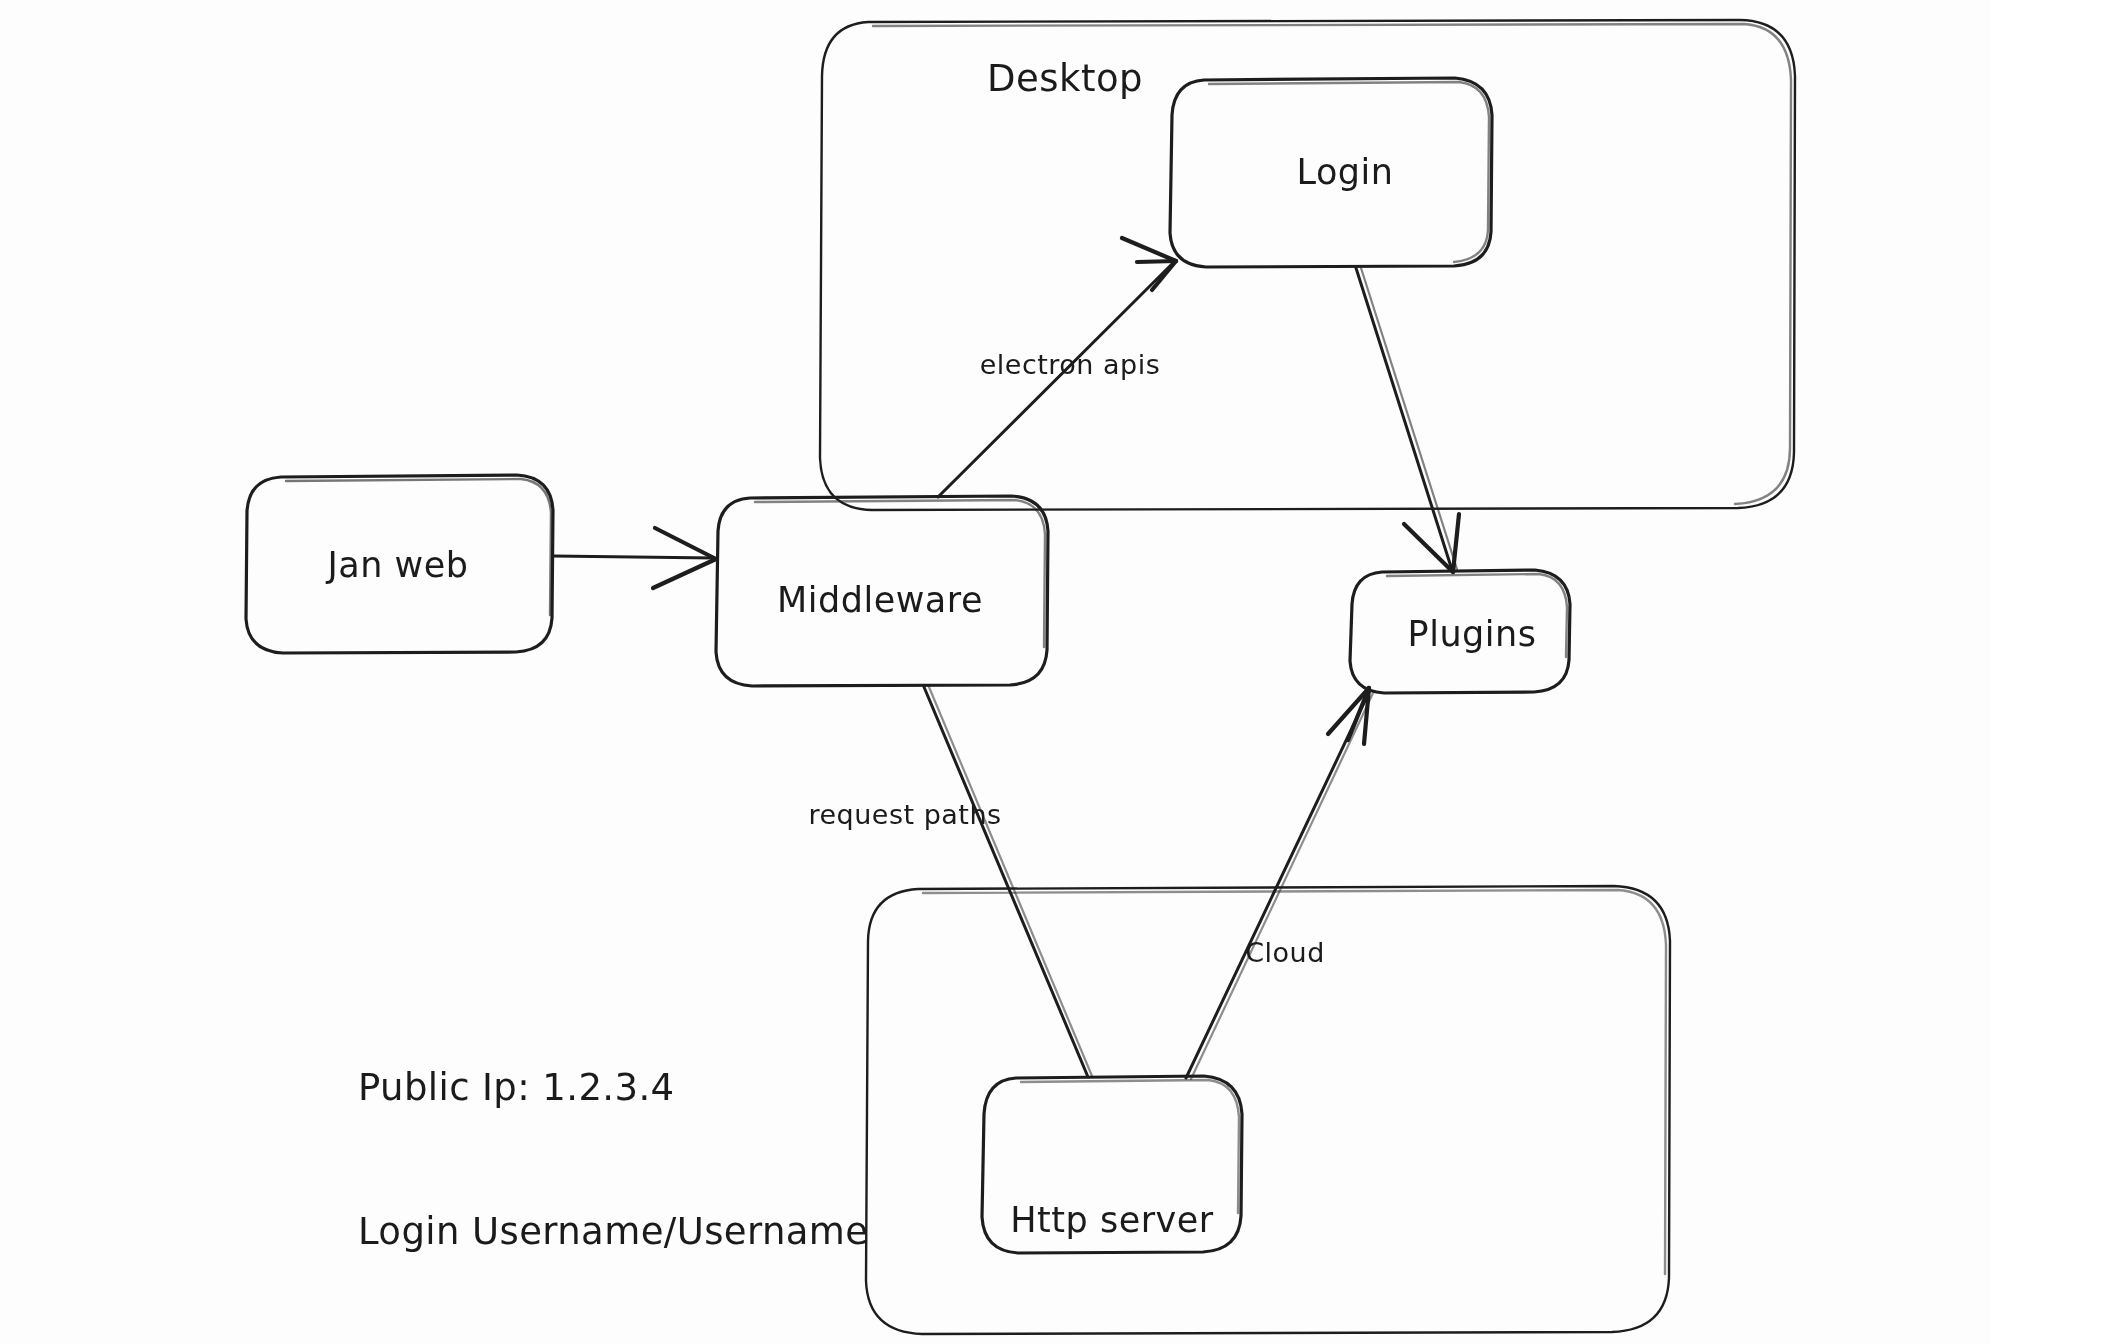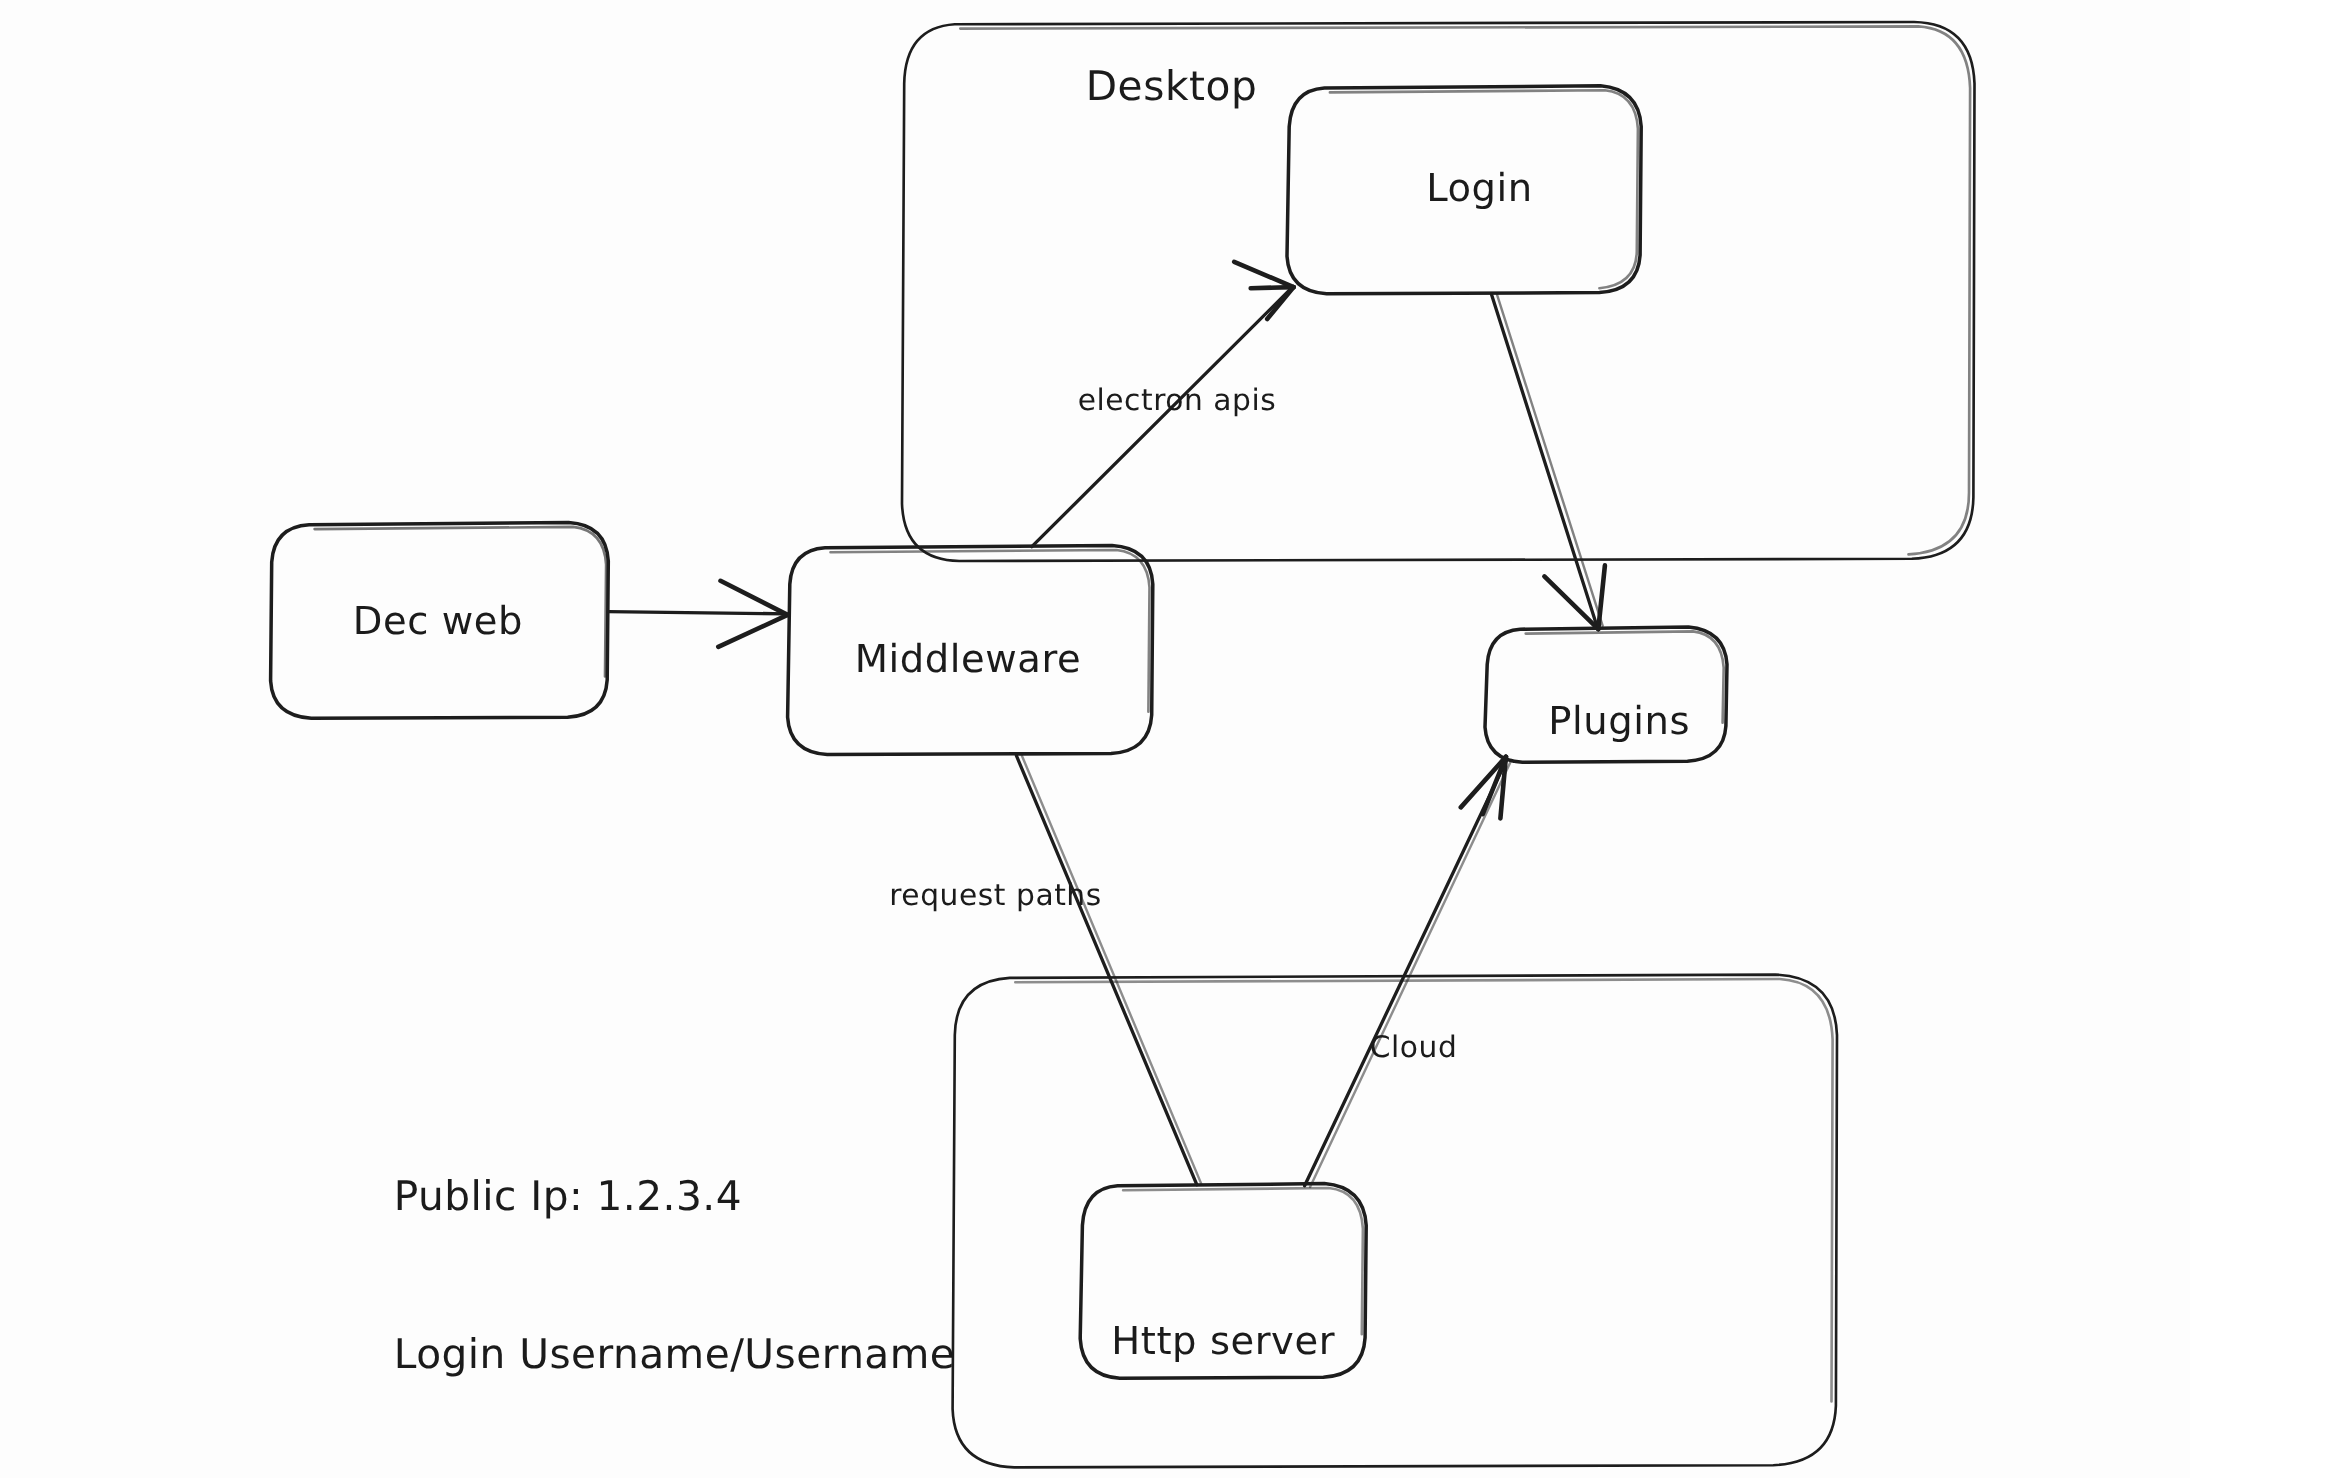--- a/index.html
+++ b/index.html
@@ -140,27 +140,27 @@
       <path class="stroke edge-stroke-thin" style="opacity:0.5" d="M 1191 1079 L 1374 691"></path>
       <path class="stroke arrowhead" d="M 1328 734 L 1369 688"></path>
       <path class="stroke arrowhead" d="M 1364 744 L 1369 688"></path>
       <path class="stroke arrowhead" d="M 1348 740 L 1369 688"></path>
     </g>
 
   </svg>
 
   <div class="label group-label" style="left:1065px; top:78px;">Desktop</div>
 
-  <div class="label node-label" style="left:398px; top:565px;">Dec web</div>
+  <div class="label node-label" style="left:398px; top:565px;">Jan web</div>
 
   <div class="label node-label" style="left:880px; top:600px;">Middleware</div>
 
   <div class="label node-label" style="left:1345px; top:172px;">Login</div>
 
-  <div class="label node-label" style="left:1472px; top:634px;margin-top:22px;">Plugins</div>
+  <div class="label node-label" style="left:1472px; top:634px;">Plugins</div>
 
   <div class="label node-label" style="left:1112px; top:1220px;">Http server</div>
 
   <div class="label edge-label" style="left:1070px; top:364px;">electron apis</div>
 
   <div class="label edge-label" style="left:905px; top:814px;">request paths</div>
 
   <div class="label edge-label" style="left:1285px; top:952px;">Cloud</div>
 
   <div class="note" style="left:358px; top:968px;">

